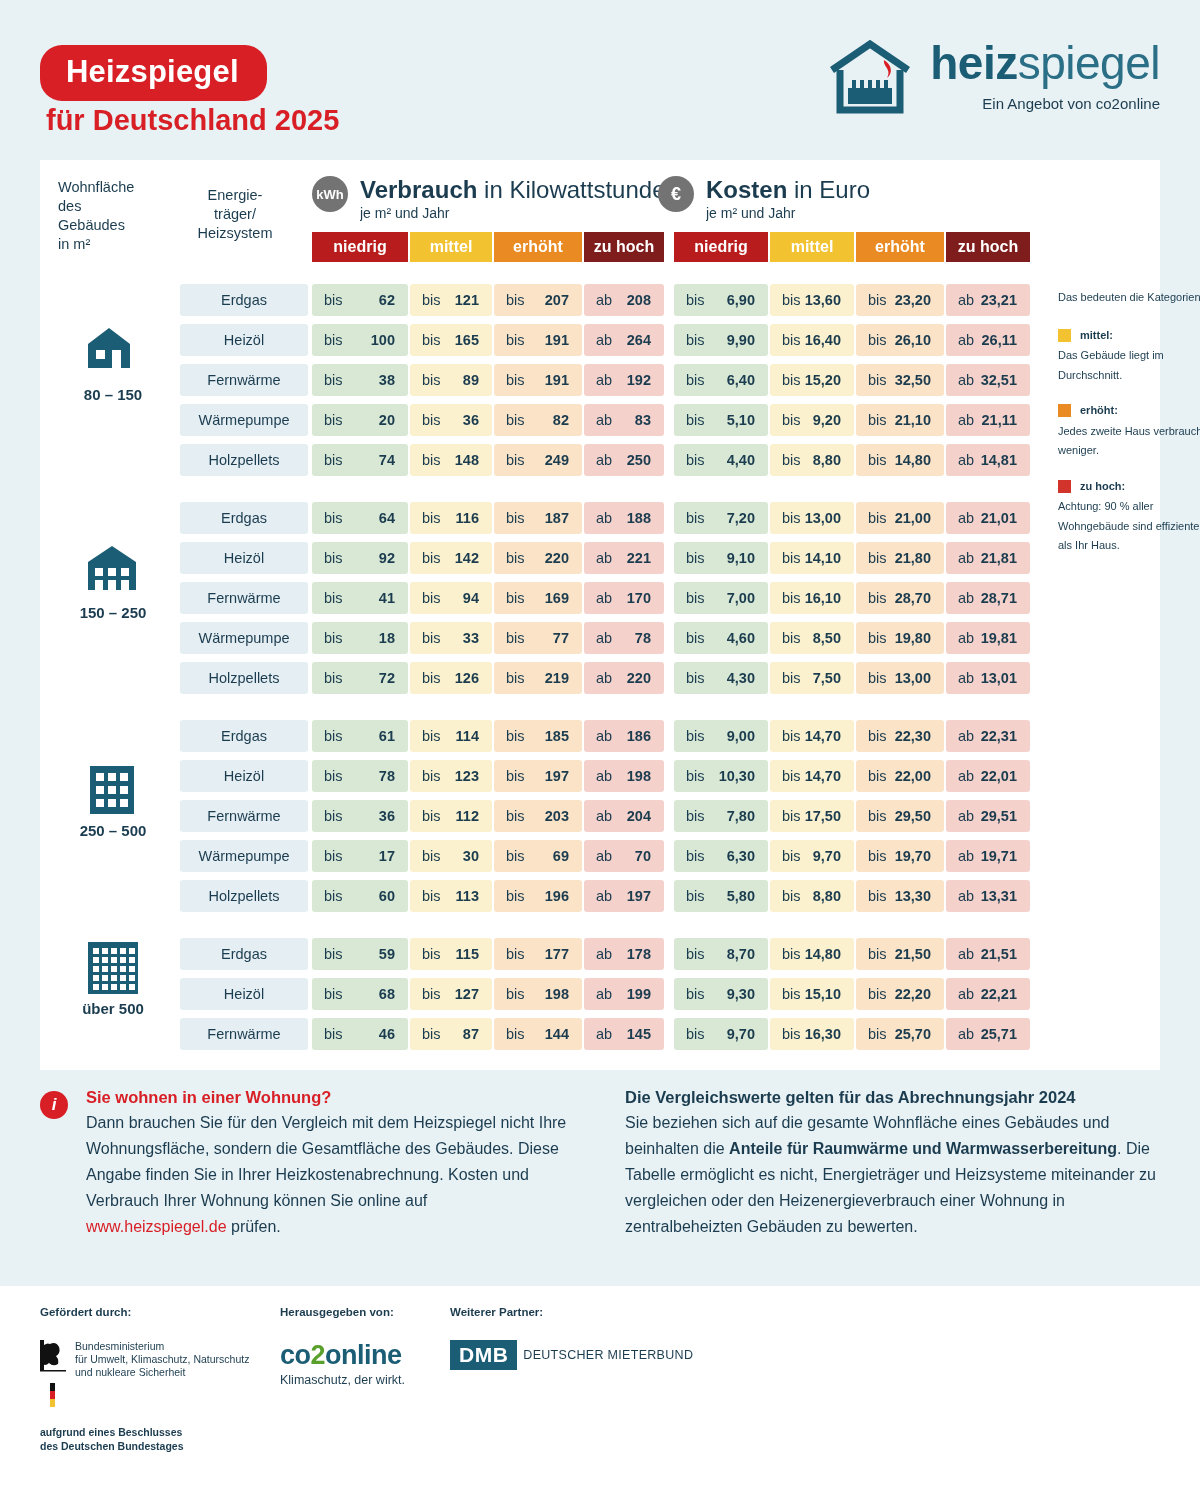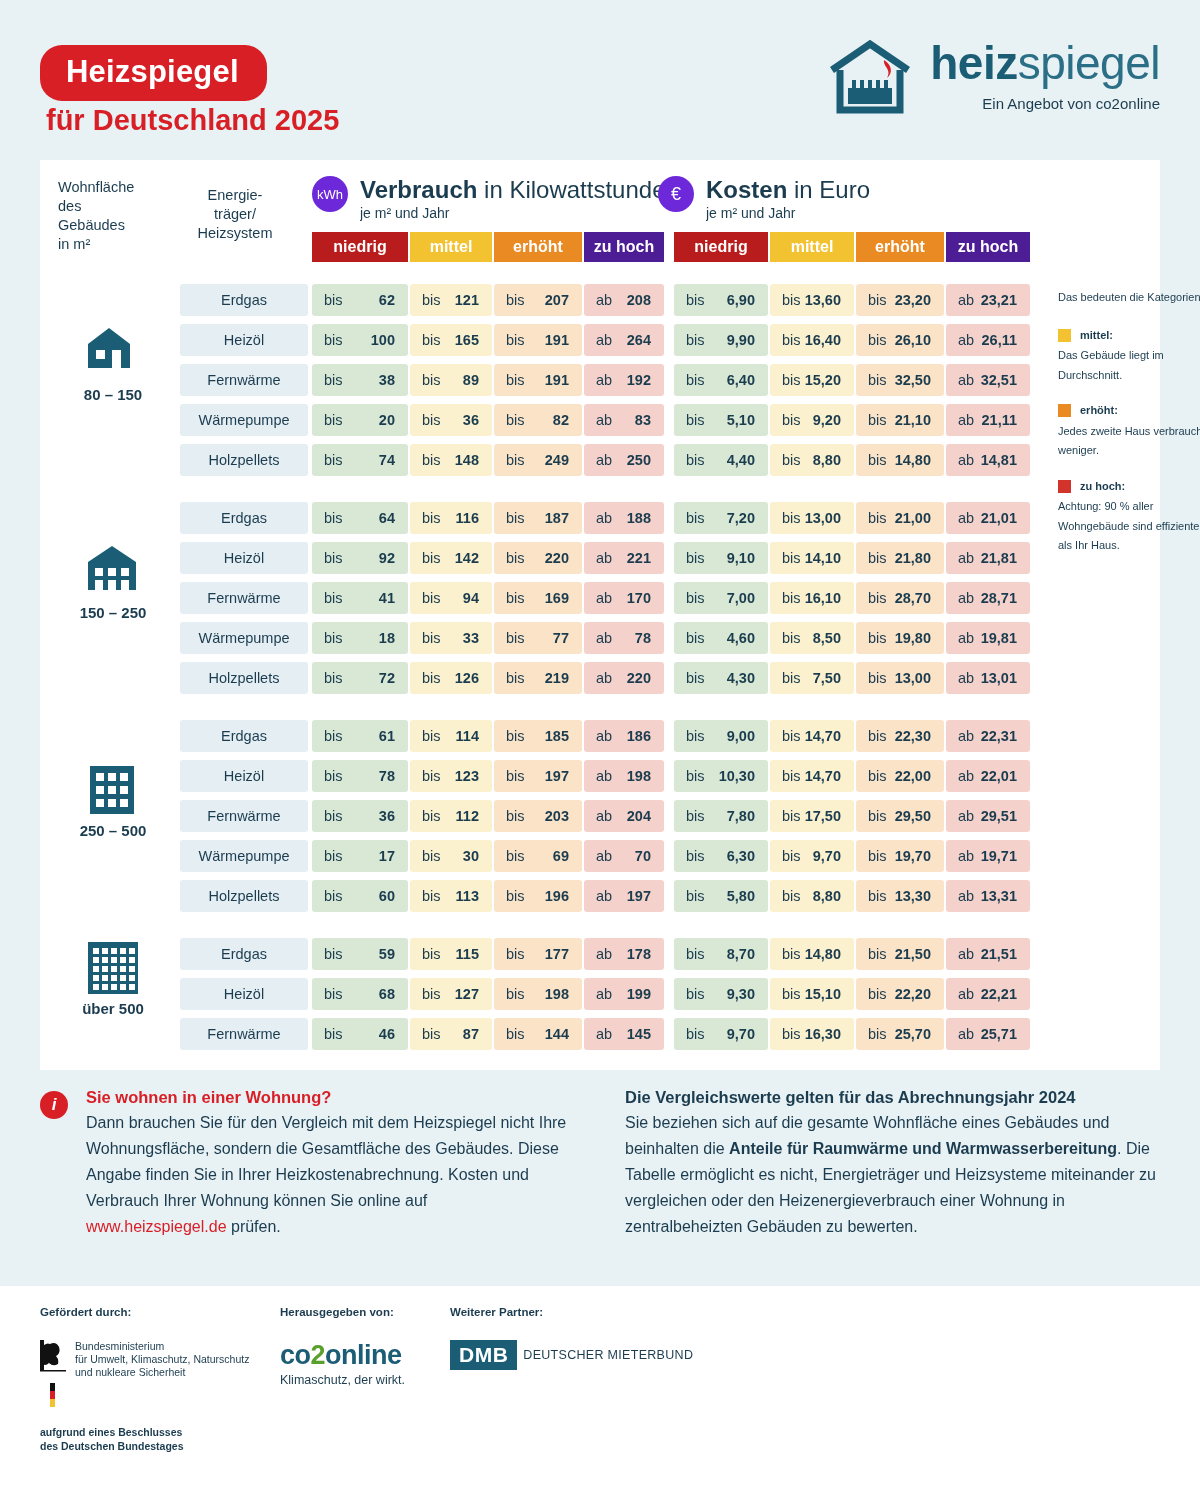--- a/index.html
+++ b/index.html
@@ -42,38 +42,38 @@
   .lbl-wohn{
     position:absolute;left:18px;top:18px;width:120px;text-align:left;
     font-size:14.5px;line-height:19px;color:#1b3c4f;
   }
   .lbl-energ{
     position:absolute;left:140px;top:26px;width:110px;text-align:center;
     font-size:14.5px;line-height:19px;
   }
   .grp{position:absolute;top:16px;}
   .grp .circ{
-    width:36px;height:36px;border-radius:50%;background:#6d28d9;color:#fff;
+    width:36px;height:36px;border-radius:50%;background:#737373;color:#fff;
     display:flex;align-items:center;justify-content:center;
-    font-size:13px;font-weight:normal;float:left;margin-right:12px;
+    font-size:13px;font-weight:bold;float:left;margin-right:12px;
   }
   .grp .circ.eu{font-size:18px;}
   .grp .gtitle{font-size:24px;font-weight:bold;color:#1b3c4f;line-height:26px;padding-top:1px;}
   .grp .gtitle .reg{font-weight:normal;}
   .grp .gsub{font-size:14px;color:#1b3c4f;margin-top:2px;}
 
   .headrow{position:absolute;top:72px;height:30px;}
   .hcell{
     position:absolute;height:30px;line-height:30px;text-align:center;
     color:#fff;font-weight:bold;font-size:16px;
   }
   .c-niedrig{background:#b91c1c;}
   .c-mittel{background:#f2c230;}
   .c-erhoeht{background:#e98a22;}
-  .c-hoch{background:#4c1d95;}
+  .c-hoch{background:#7f1d1d;}
 
   .block{position:relative;}
   .row{position:relative;height:40px;margin-bottom:0;}
   .namecell{
     position:absolute;left:140px;width:128px;height:32px;top:4px;
     background:#e4eef3;border-radius:3px;
     font-size:14.5px;line-height:32px;text-align:center;color:#1b3c4f;
   }
   .vcell{
     position:absolute;height:32px;top:4px;border-radius:3px;

